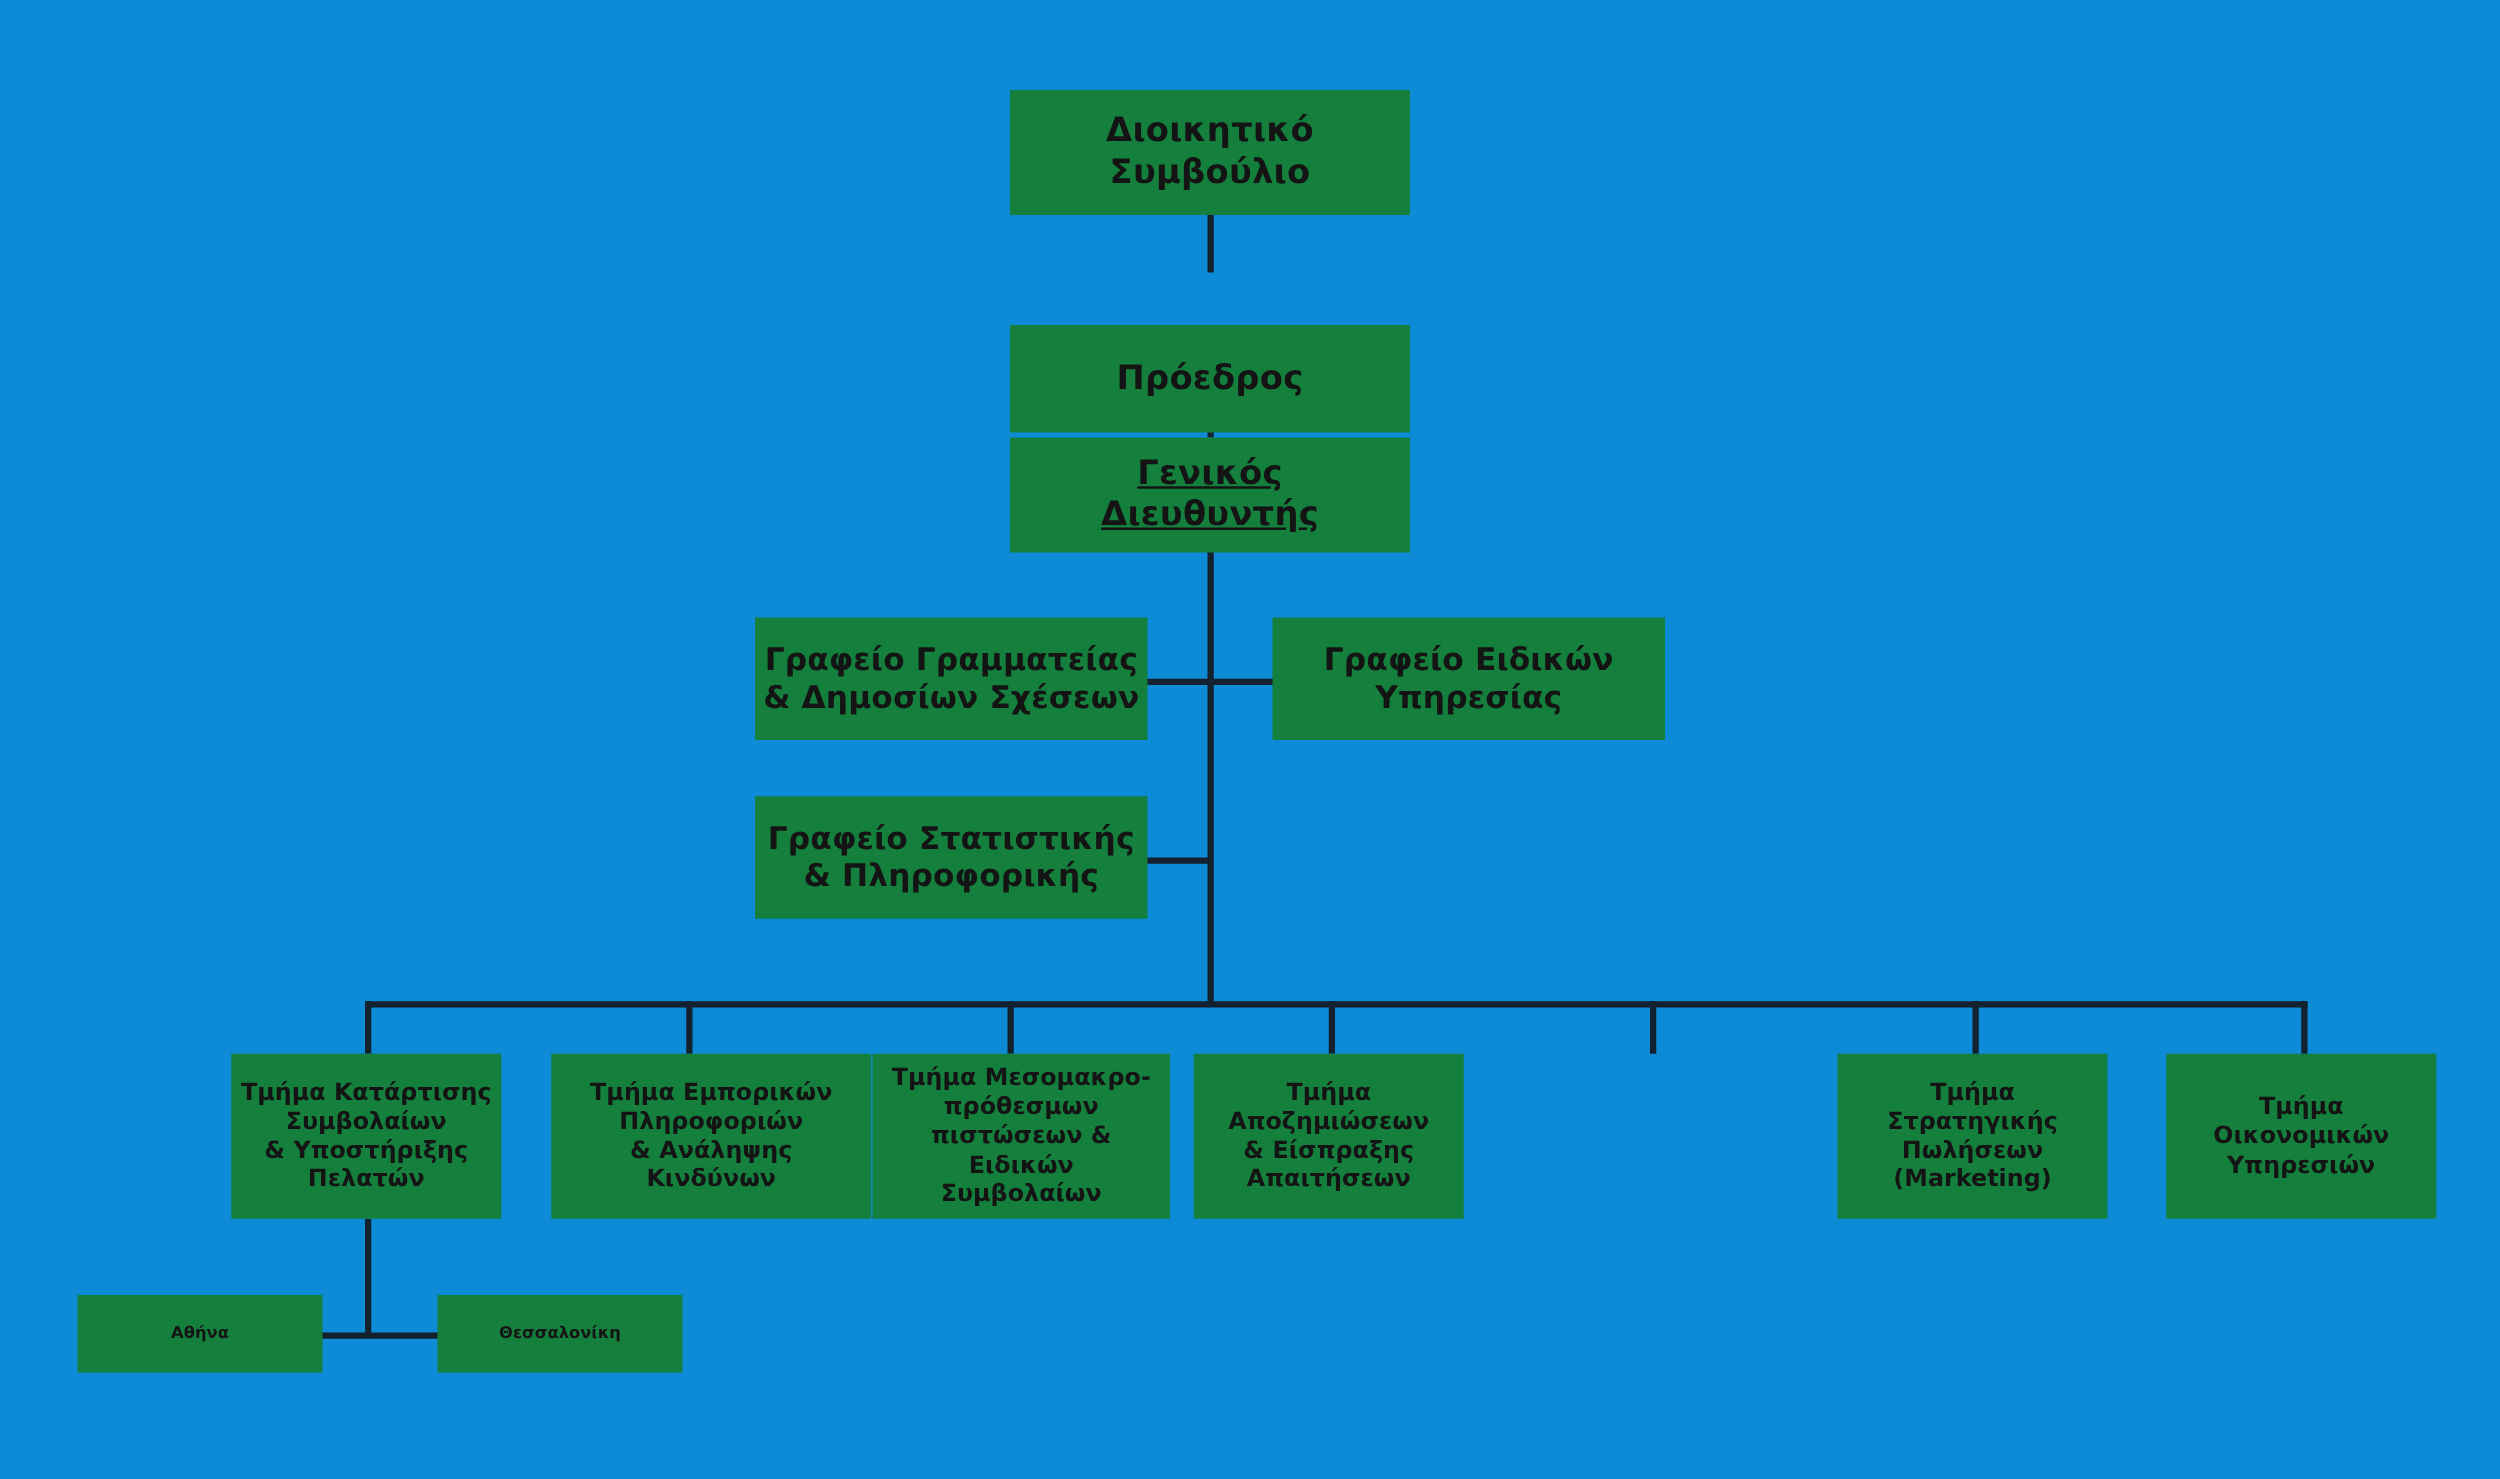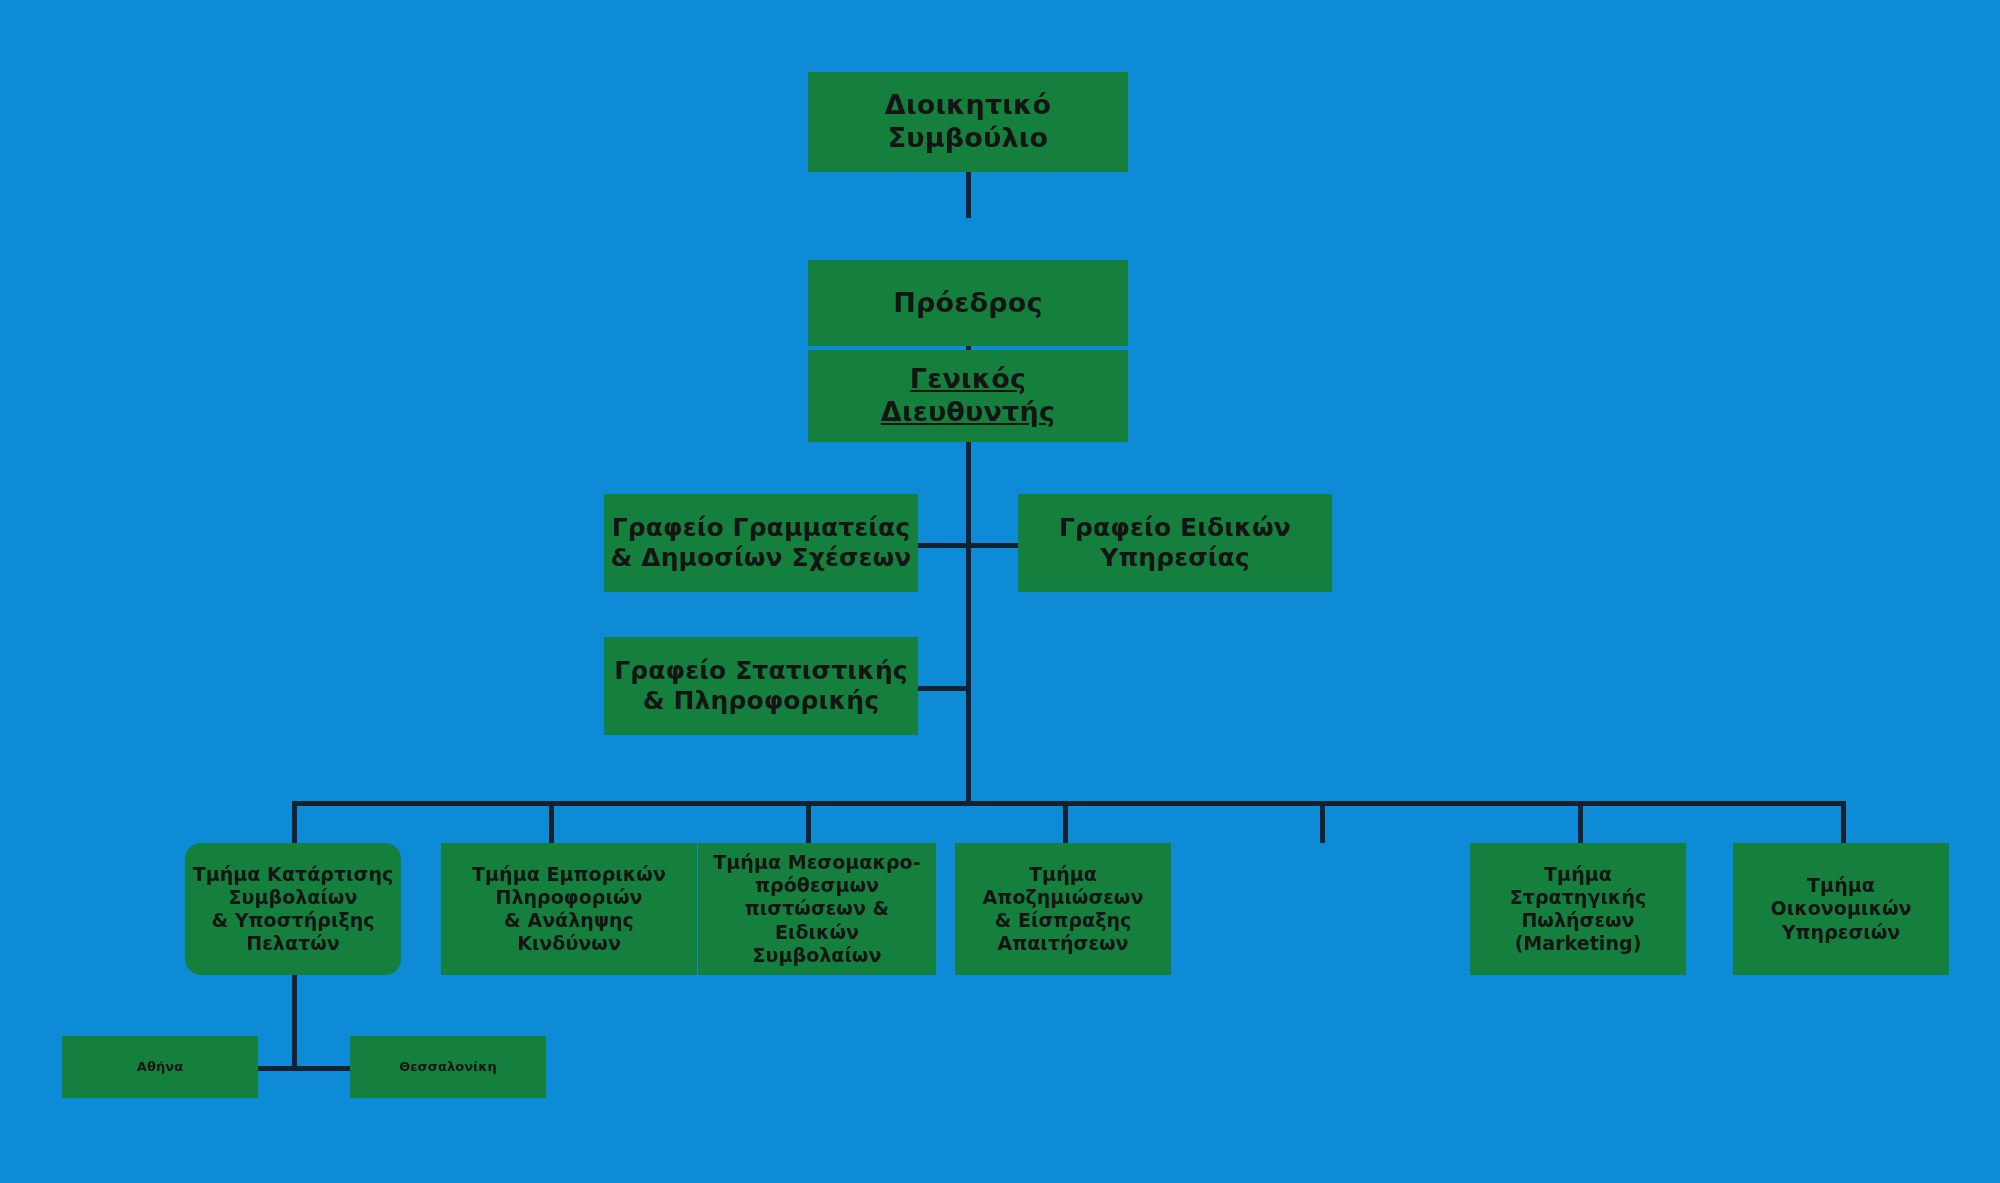--- a/index.html
+++ b/index.html
@@ -101,21 +101,21 @@
   <div class="node t-staff" style="left:1018px; top:494px; width:314px; height:98px;">
     <span class="lbl">Γραφείο Ειδικών
 Υπηρεσίας</span>
   </div>
 
   <div class="node t-staff" style="left:604px; top:637px; width:314px; height:98px;">
     <span class="lbl">Γραφείο Στατιστικής
 &amp; Πληροφορικής</span>
   </div>
 
-  <div class="node t-dept" style="left:185px; top:843px; width:216px; height:132px;border-radius:16px;">
+  <div class="node t-dept" style="left:185px; top:843px; width:216px; height:132px;">
     <span class="lbl">Τμήμα Κατάρτισης
 Συμβολαίων
 &amp; Υποστήριξης
 Πελατών</span>
   </div>
 
   <div class="node t-dept" style="left:441px; top:843px; width:256px; height:132px;">
     <span class="lbl">Τμήμα Εμπορικών
 Πληροφοριών
 &amp; Ανάληψης

